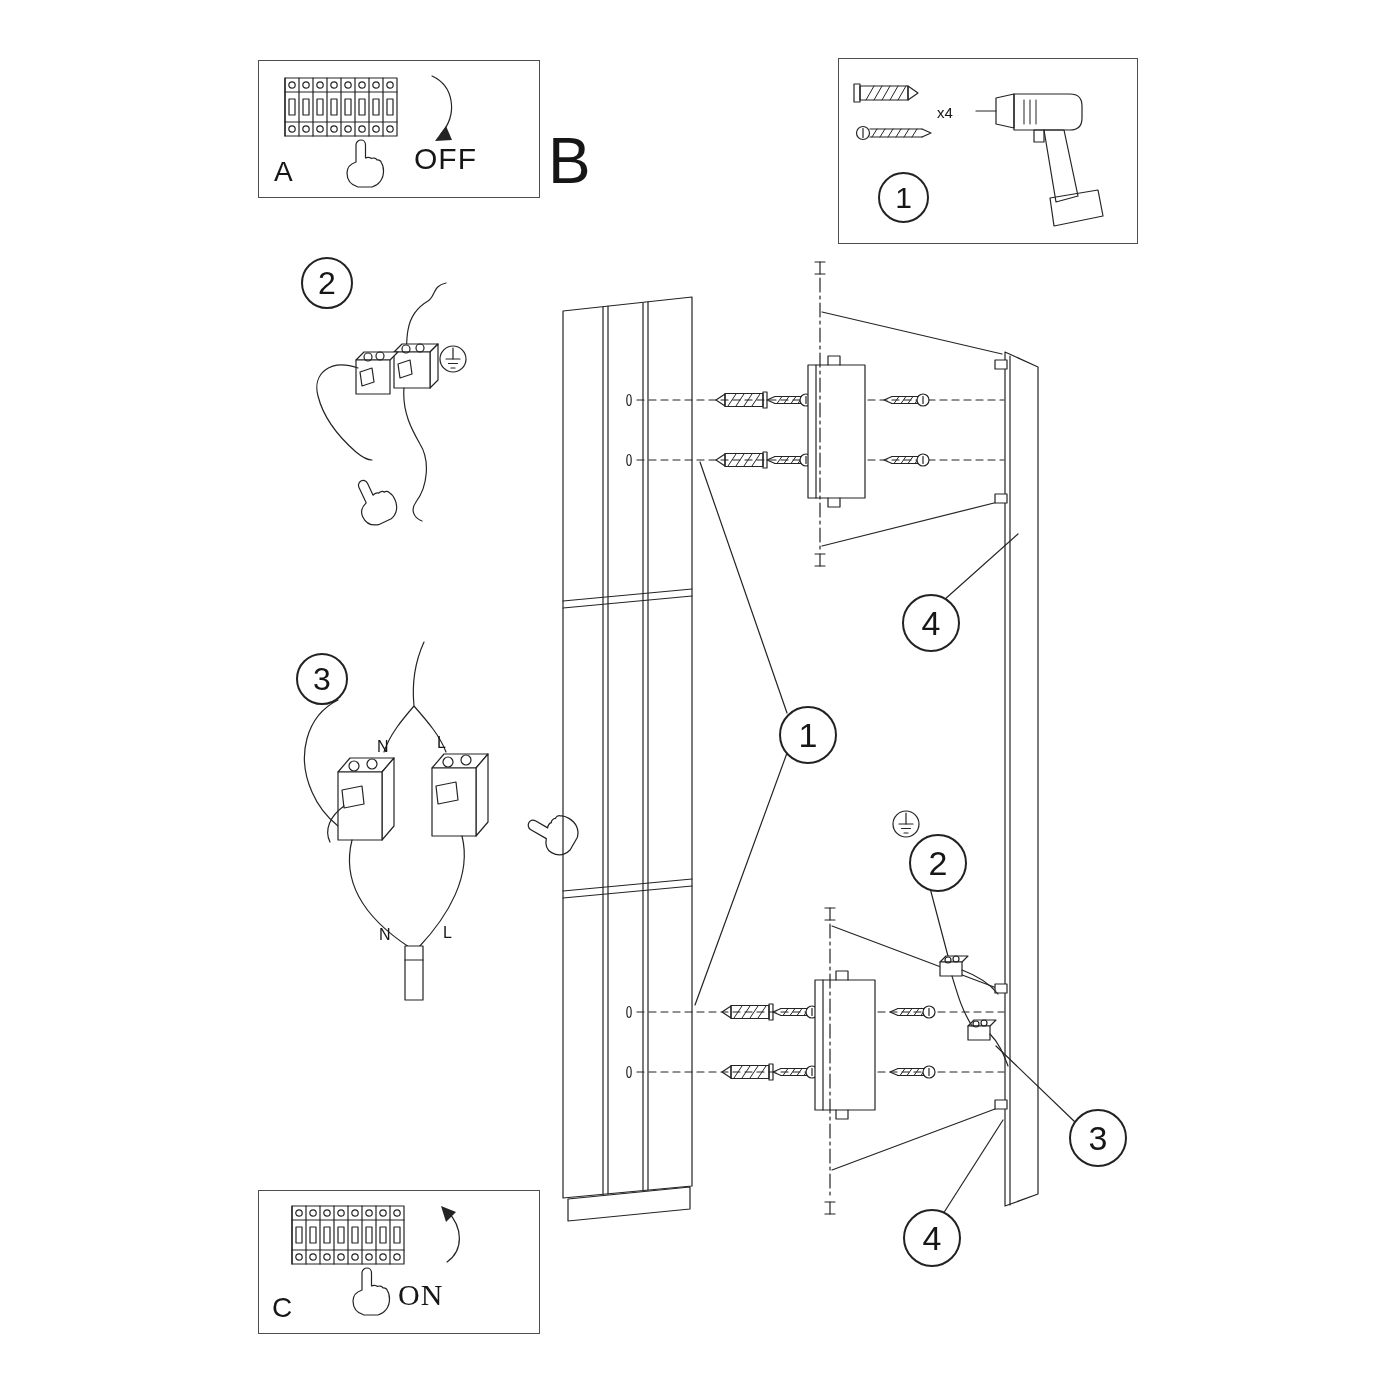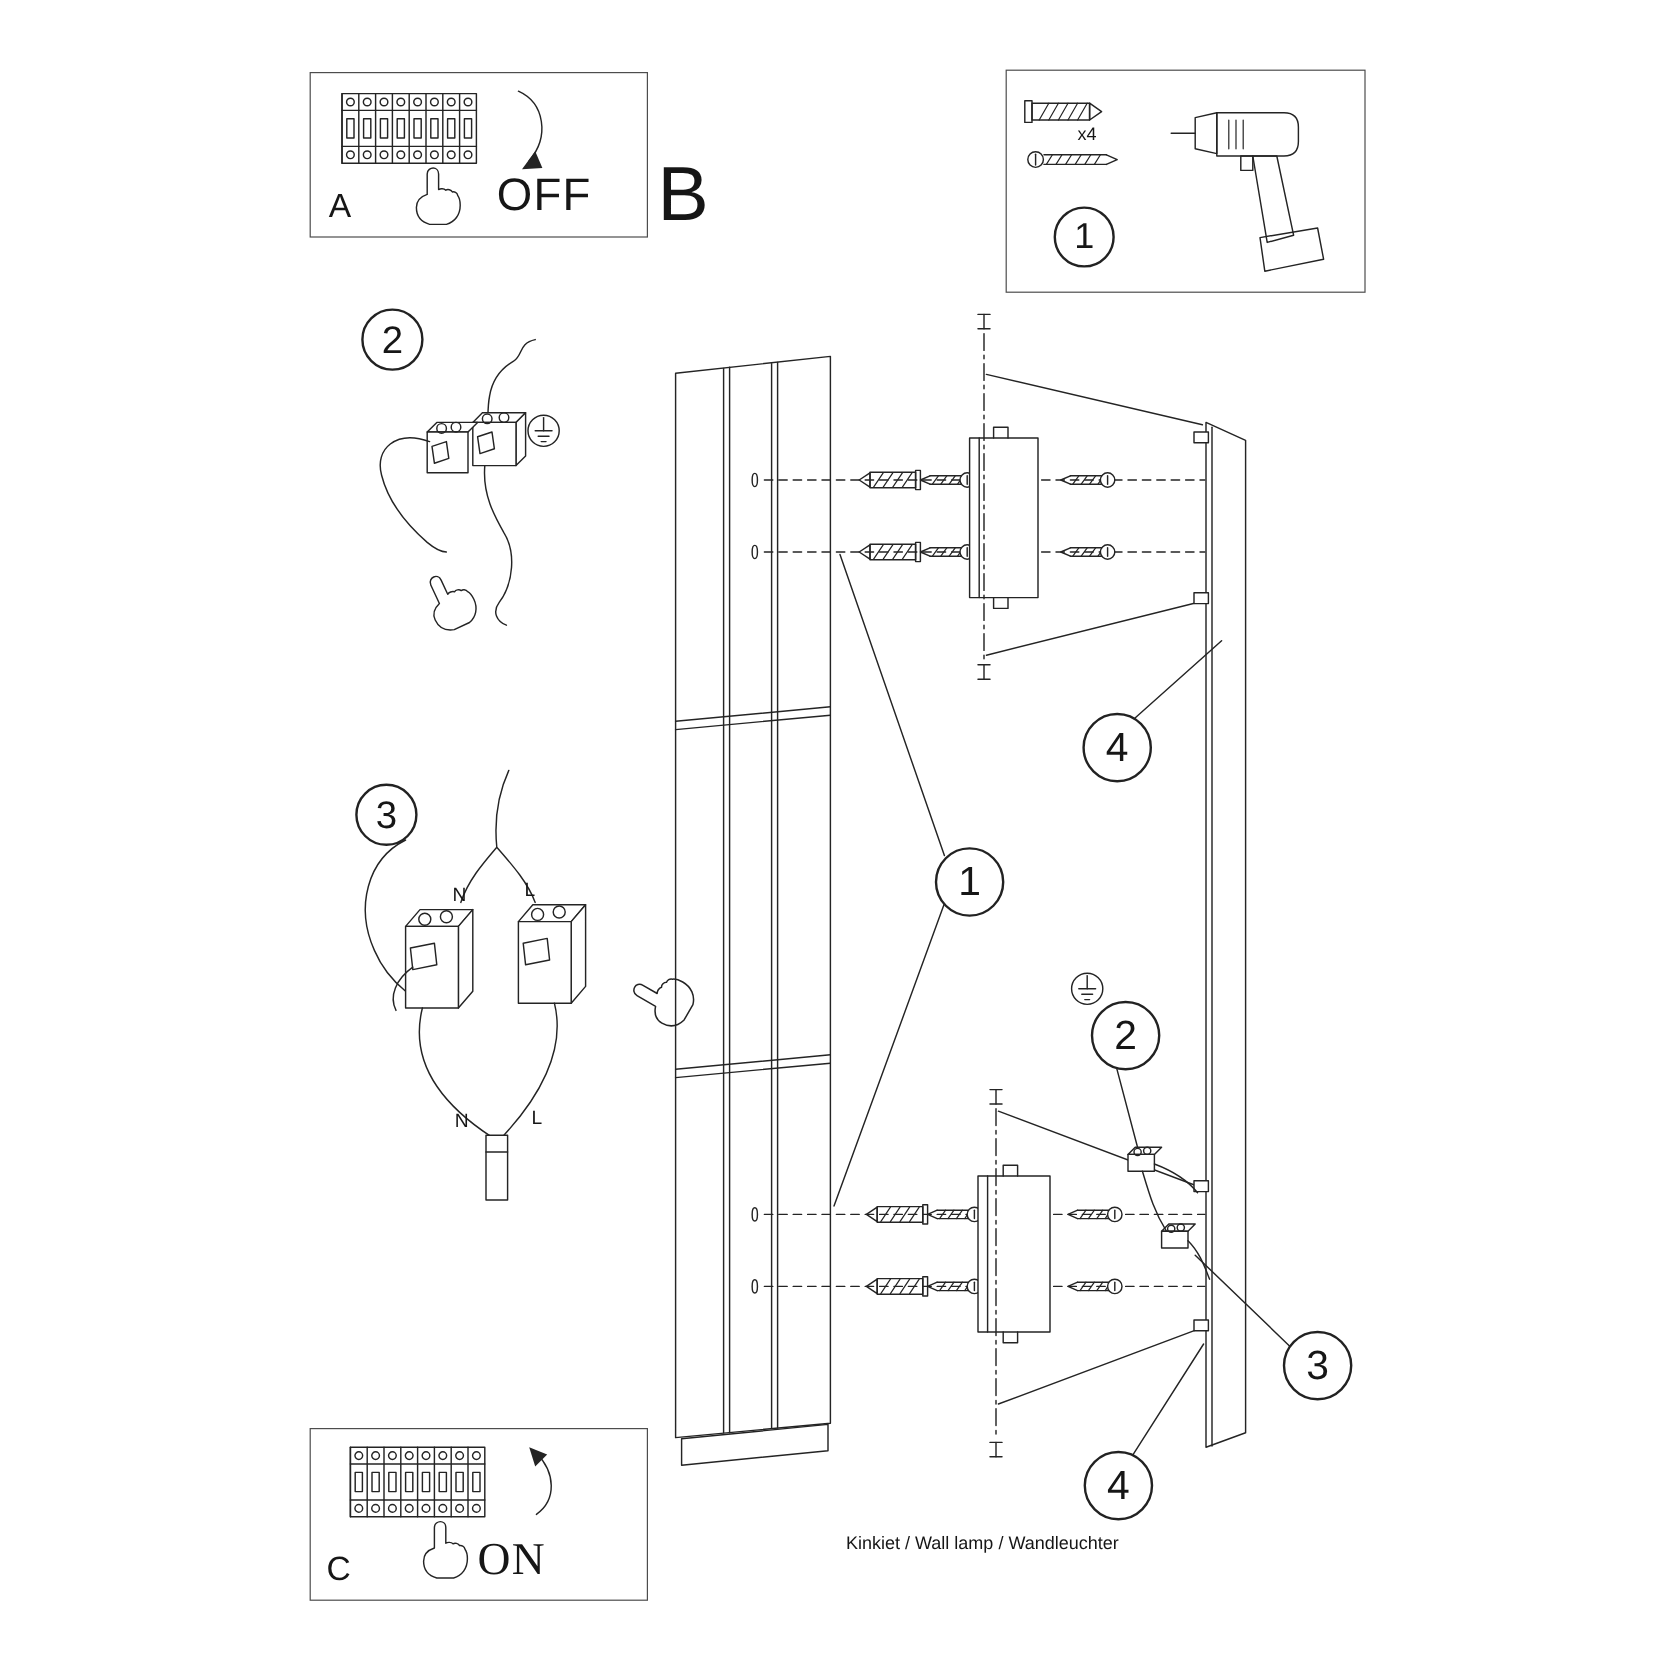--- a/index.html
+++ b/index.html
@@ -8,23 +8,23 @@
   svg.art{position:absolute;left:0;top:0;}
   .art *{stroke:#242424;stroke-width:1.2;fill:none;stroke-linecap:round;stroke-linejoin:round;}
   .art .f{fill:#242424;stroke:none;}
   .art .wf{fill:#ffffff;}
   .art .dash{stroke-dasharray:7 5;}
   .art .dashdot{stroke-dasharray:14 4 3 4;}
   .art .thin{stroke-width:1;}
   .panel{position:absolute;border:1px solid #4d4d4d;background:transparent;}
   .lbl{position:absolute;white-space:nowrap;}
   .lbl-letter{font-size:28px;}
-  .lbl-action{font-size:38px;letter-spacing:1px;}
+  .lbl-action{font-size:30px;letter-spacing:1px;}
   .lbl-big{font-size:64px;}
-  .lbl-small{font-size:15px;}
+  .lbl-small{font-size:15px;margin-left:39px;}
   .lbl-wire{font-size:16px;}
   .circ{position:absolute;border:2.2px solid #222;border-radius:50%;background:#fff;
         display:flex;align-items:center;justify-content:center;}
   .circ-callout{width:54px;height:54px;font-size:34px;}
   .circ-step{width:48px;height:48px;font-size:32px;}
   .circ-tool{width:47px;height:47px;font-size:30px;}
   .footer{position:absolute;font-size:15px;line-height:22px;}
 </style>
 </head>
 <body>
@@ -285,16 +285,15 @@
   <div class="circ circ-callout" style="left:779px;top:706px;">1</div>
   <div class="circ circ-callout" style="left:902px;top:594px;">4</div>
   <div class="circ circ-callout" style="left:909px;top:834px;">2</div>
   <div class="circ circ-callout" style="left:1069px;top:1109px;">3</div>
   <div class="circ circ-callout" style="left:903px;top:1209px;">4</div>
 
   <div class="lbl lbl-letter" style="left:272px;top:1292px;">C</div>
   <div class="lbl lbl-action" style="left:398px;top:1278px;font-family:Liberation Serif, serif;">ON</div>
 
   <div class="footer" style="left:705px;top:1276px;">
-    <div>Kinkiet / Wall lamp / Wandleuchter</div>
   </div>
 
 </div>
 
 </body></html>

